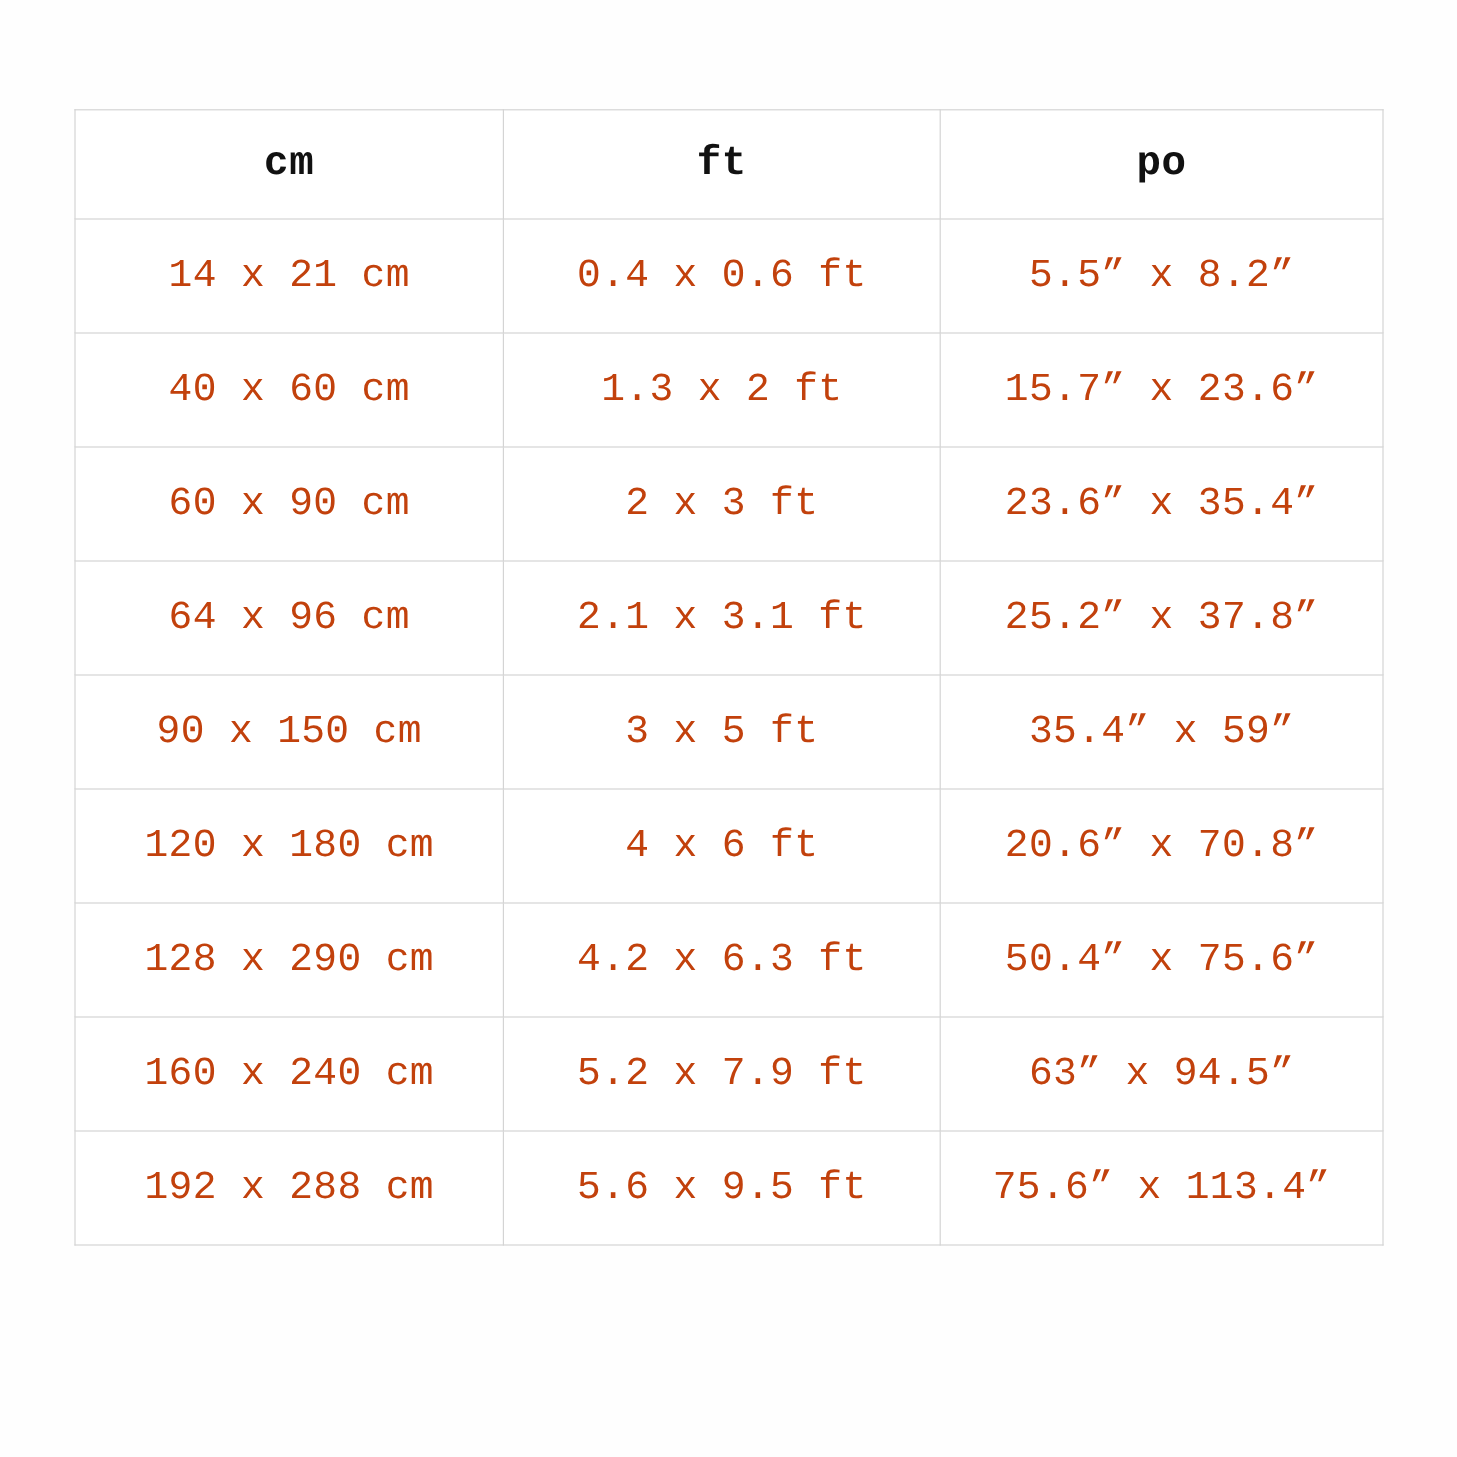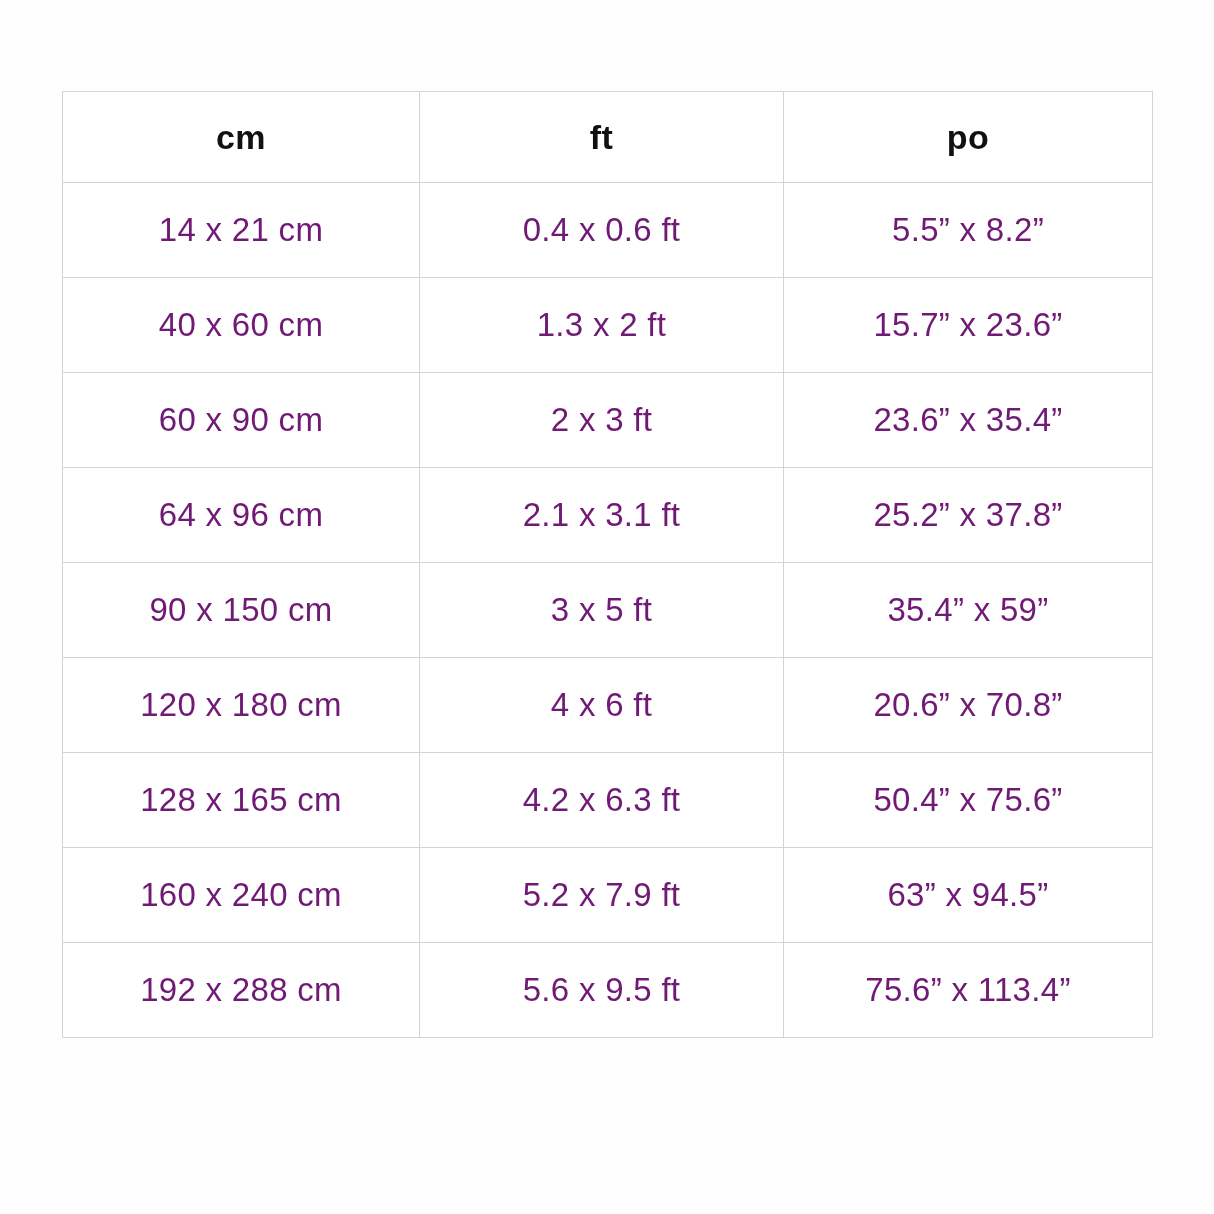--- a/index.html
+++ b/index.html
@@ -13,20 +13,21 @@
     font-family: "Liberation Sans", sans-serif;
     color: #1c1c1c;
     -webkit-font-smoothing: antialiased;
   }
   .page {
     position: relative;
     width: 1214px;
     height: 1214px;
     background: #fefefe;
     box-sizing: border-box;
+    font-family: Liberation Mono, monospace;
   }
   .table-wrap {
     position: absolute;
     left: 62px;
     top: 91px;
     width: 1090px;
   }
   table.size-table {
     border-collapse: collapse;
     width: 1090px;
@@ -48,21 +49,21 @@
     height: 90px;
     font-size: 34px;
     font-weight: bold;
     letter-spacing: 0.5px;
     color: #111111;
   }
   table.size-table td {
     height: 94px;
     font-size: 33px;
     font-weight: normal;
-    color: #701a75;
+    color: #c2410c;
     letter-spacing: 0.3px;
   }
   .cell-inner {
     display: block;
     line-height: 1.1;
   }
 </style>
 </head>
 <body>
 
@@ -143,21 +144,21 @@
             </td>
           <td>
               <span class="cell-inner">4 x 6 ft</span>
             </td>
           <td>
               <span class="cell-inner">20.6” x 70.8”</span>
             </td>
         </tr>
         <tr>
           <td>
-              <span class="cell-inner">128 x 165 cm</span>
+              <span class="cell-inner">128 x 290 cm</span>
             </td>
           <td>
               <span class="cell-inner">4.2 x 6.3 ft</span>
             </td>
           <td>
               <span class="cell-inner">50.4” x 75.6”</span>
             </td>
         </tr>
         <tr>
           <td>

